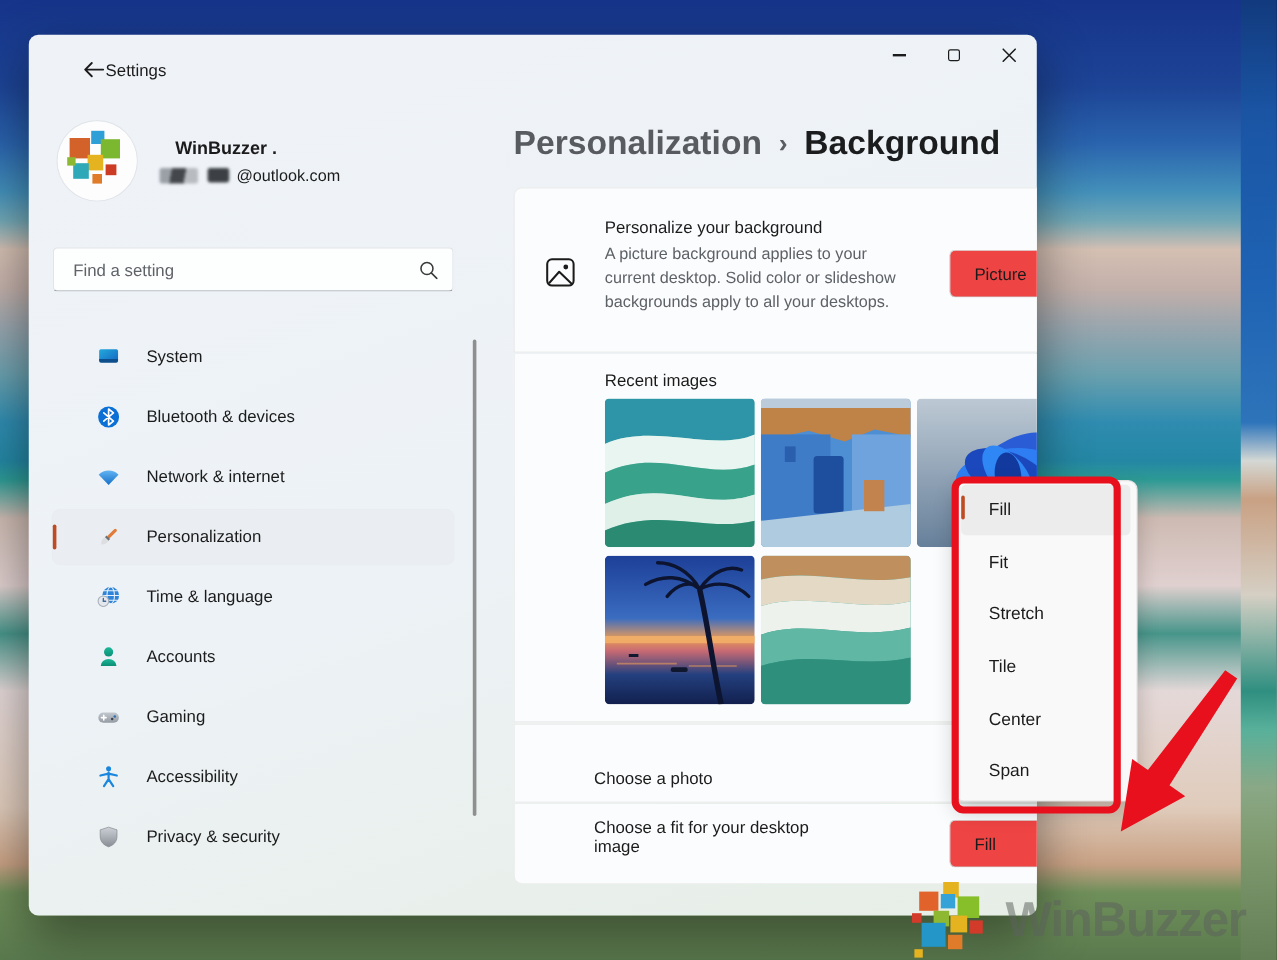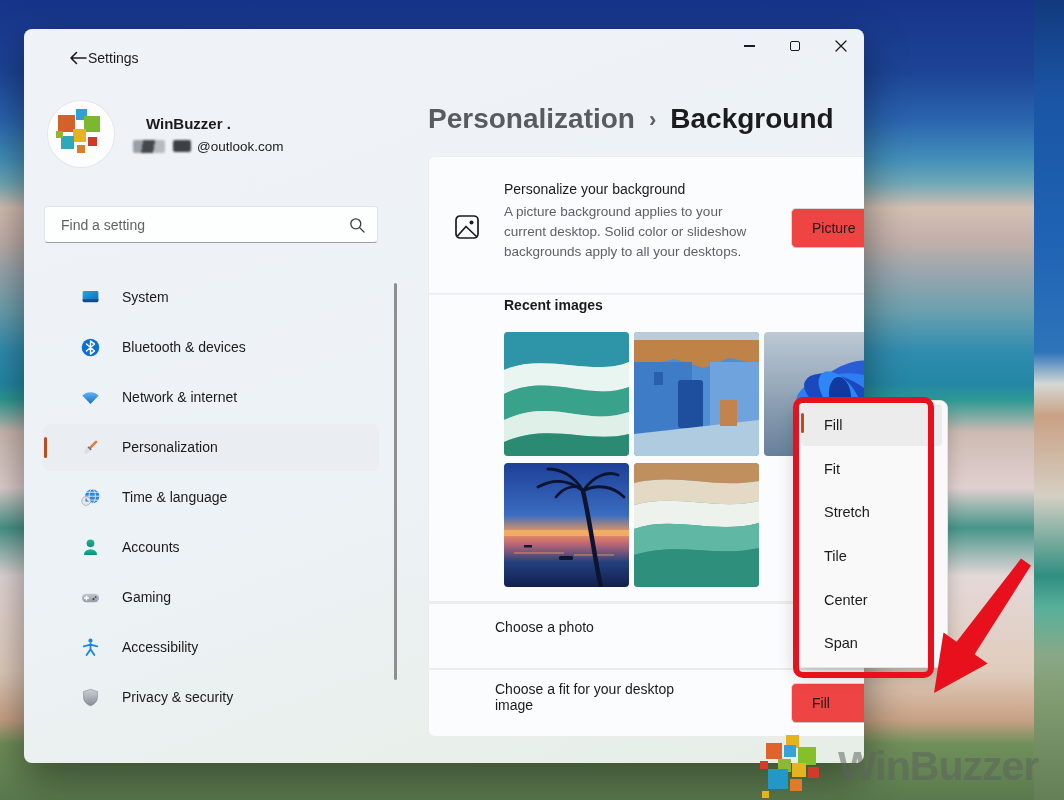--- a/index.html
+++ b/index.html
@@ -87,26 +87,26 @@
   .card1-desc { position:absolute; left:75px; top:45px; width:260px; font-size:13.5px;
     line-height:20px; color:#5e6166; }
   .select { position:absolute; display:flex; align-items:center; justify-content:space-between;
     width:162px; height:40px; background:#ef4444; border:1px solid #d9d9d9;
     border-bottom-color:#c6c6c6; border-radius:5px; padding:0 14px 0 20px;
     font-size:14px; cursor:pointer; }
   .select-type { left:362px; top:51px; }
   .collapse-chip { position:absolute; left:538px; top:57px; width:28px; height:28px;
     display:flex; align-items:center; justify-content:center; cursor:pointer; }
 
-  .recent-label { position:absolute; left:75px; top:2px; font-size:14px;font-weight:bold; }
+  .recent-label { position:absolute; left:75px; top:14px; font-size:14px; }
   .thumb { position:absolute; width:125px; height:124px; border-radius:4px; overflow:hidden; cursor:pointer; }
   .thumb svg { display:block; }
 
   .row-label { position:absolute; left:66px; font-size:14px; color:#1b1b1b; }
-  .card3 .row-label { top:15px; }
+  .card3 .row-label { top:36px; }
   .card4 .row-label { top:11px; width:218px; line-height:16px; }
   .select-fit { left:362px; top:13px; }
 
   .main-scrollbar { position:absolute; left:1008px; top:263px; width:2.5px; height:408px;
     background:#9a9a9a; border-radius:2px; }
 
   
   .popup { position:absolute; left:795px; top:400px; width:153px; height:268px;
     background:#f9f9f9; border:1px solid #e3e3e3; border-radius:8px;
     box-shadow:0 8px 18px rgba(0,0,0,.20); z-index:40; padding:2px 0; display:flex; flex-direction:column; }

